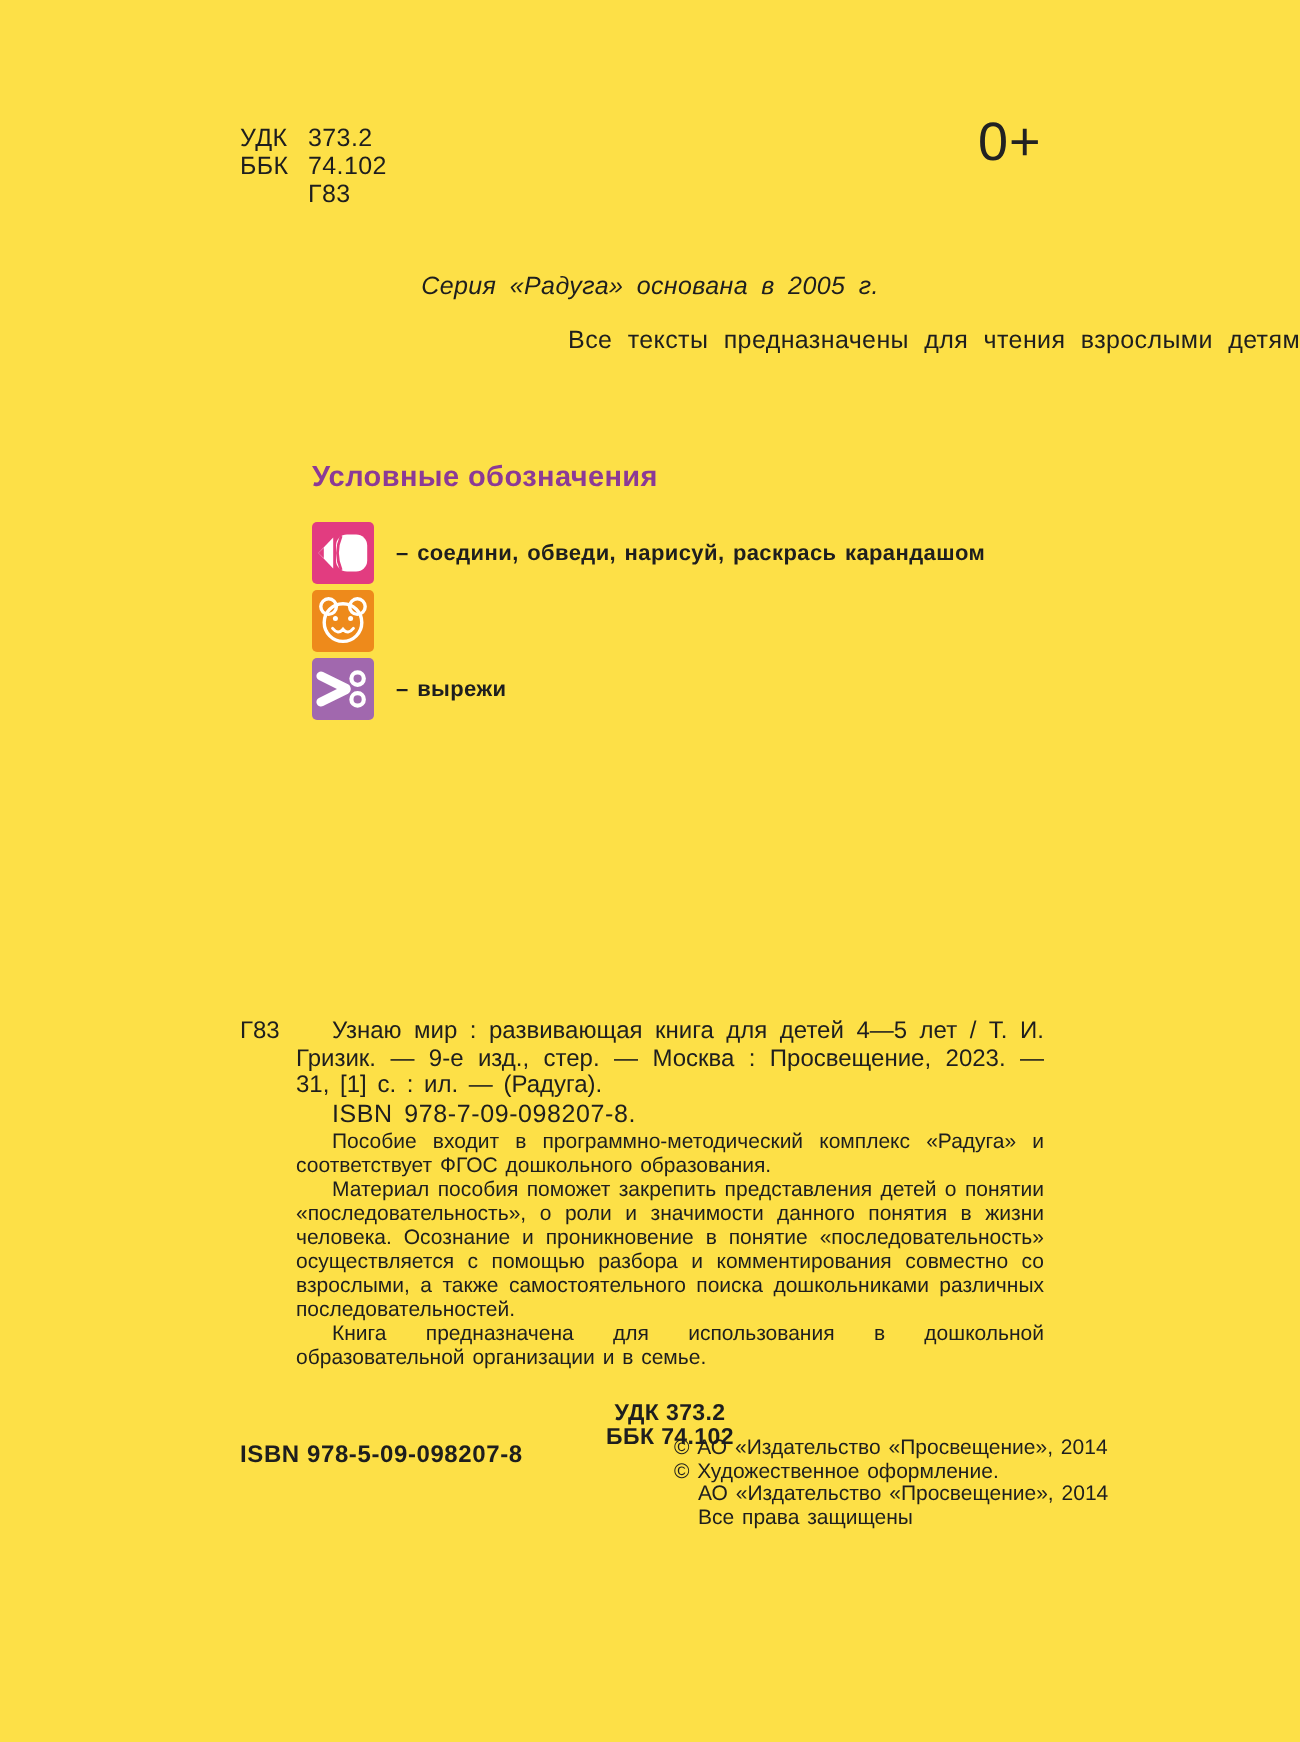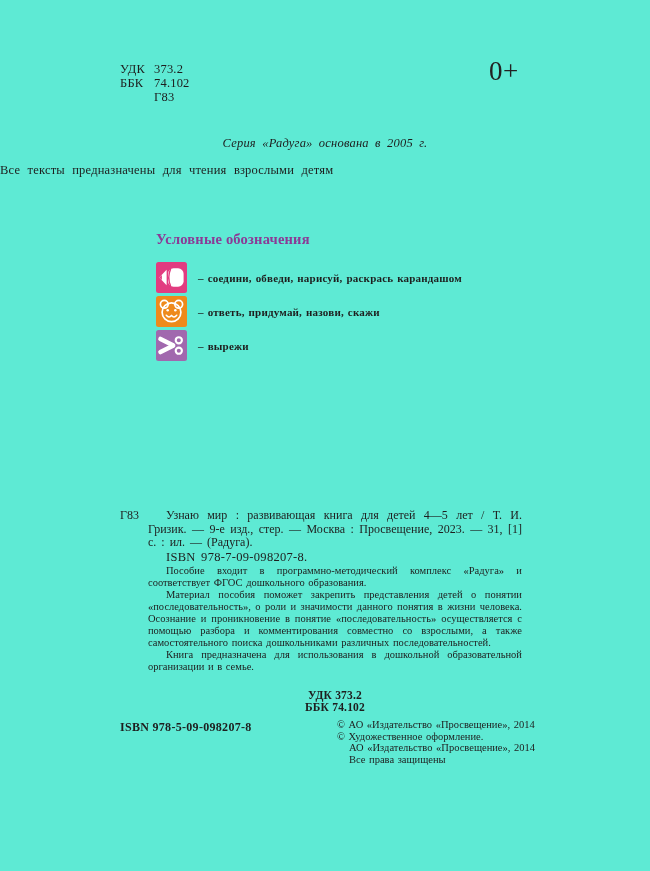--- a/index.html
+++ b/index.html
@@ -1,20 +1,20 @@
 <!DOCTYPE html>
 <html lang="ru"><head>
 <meta charset="utf-8">
 <style>
   html,body{margin:0;padding:0;background:#ffffff;}
   .page{
     position:relative;
     width:650px;height:871px;
-    background:#5eead4;
-    font-family:Liberation Serif, serif;
+    background:#fde047;
+    font-family:Liberation Sans, sans-serif;
     color:#1e1e1e;
     overflow:hidden;
   }
   
   .top-refs{
     position:absolute;left:120px;top:62px;
     font-size:12.5px;line-height:14px;letter-spacing:.2px;
   }
   .top-refs .row{display:flex;}
   .top-refs .lbl{width:28px;}
@@ -24,21 +24,21 @@
     font-size:27px;font-weight:400;letter-spacing:.5px;color:#222;
   }
   
   .series-note{
     position:absolute;left:0;right:0;top:136px;
     text-align:center;font-size:12.5px;font-style:italic;
     word-spacing:3px;letter-spacing:.2px;
   }
   .read-aloud-note{
     position:absolute;left:0;right:0;top:163px;
-    text-align:left;font-size:12.5px;word-spacing:4px;letter-spacing:.2px;
+    text-align:right;font-size:12.5px;word-spacing:4px;letter-spacing:.2px;padding-left:28px;
   }
   
   .legend{position:absolute;left:156px;top:231px;}
   .legend-title{
     font-size:14.5px;font-weight:bold;color:#8b3a96;
     letter-spacing:.2px;margin:0 0 14px 0;
   }
   .legend-row{display:flex;align-items:center;margin-bottom:3px;}
   .legend-row .icon{width:31px;height:31px;flex:0 0 31px;display:block;}
   .legend-row .cap{
@@ -120,21 +120,20 @@
     <div class="legend-row">
       <svg class="icon" viewBox="0 0 31 31">
         <rect width="31" height="31" rx="2.5" fill="#ee8a1b"></rect>
         <circle cx="8.3" cy="8.3" r="3.9" fill="none" stroke="#ffffff" stroke-width="1.7"></circle>
         <circle cx="22.7" cy="8.3" r="3.9" fill="none" stroke="#ffffff" stroke-width="1.7"></circle>
         <circle cx="15.5" cy="16.3" r="9.4" fill="none" stroke="#ffffff" stroke-width="1.7"></circle>
         <circle cx="11.7" cy="14.2" r="1.25" fill="#ffffff"></circle>
         <circle cx="19.3" cy="14.2" r="1.25" fill="#ffffff"></circle>
         <path d="M10.3 19.2 Q13 22.6 15.5 19.6 Q18 22.6 20.7 19.2" fill="none" stroke="#ffffff" stroke-width="1.5" stroke-linecap="round"></path>
       </svg>
-      <span class="cap">– ответь, придумай, назови, скажи</span>
     </div>
 
     <div class="legend-row">
       <svg class="icon" viewBox="0 0 31 31">
         <rect width="31" height="31" rx="2.5" fill="#a168ae"></rect>
         <path d="M4.5 9 L17 15.2" stroke="#ffffff" stroke-width="4.6" stroke-linecap="round"></path>
         <path d="M4.5 22 L17 15.8" stroke="#ffffff" stroke-width="4.6" stroke-linecap="round"></path>
         <circle cx="22.8" cy="10.3" r="3.1" fill="none" stroke="#ffffff" stroke-width="2.1"></circle>
         <circle cx="22.8" cy="20.7" r="3.1" fill="none" stroke="#ffffff" stroke-width="2.1"></circle>
       </svg>

